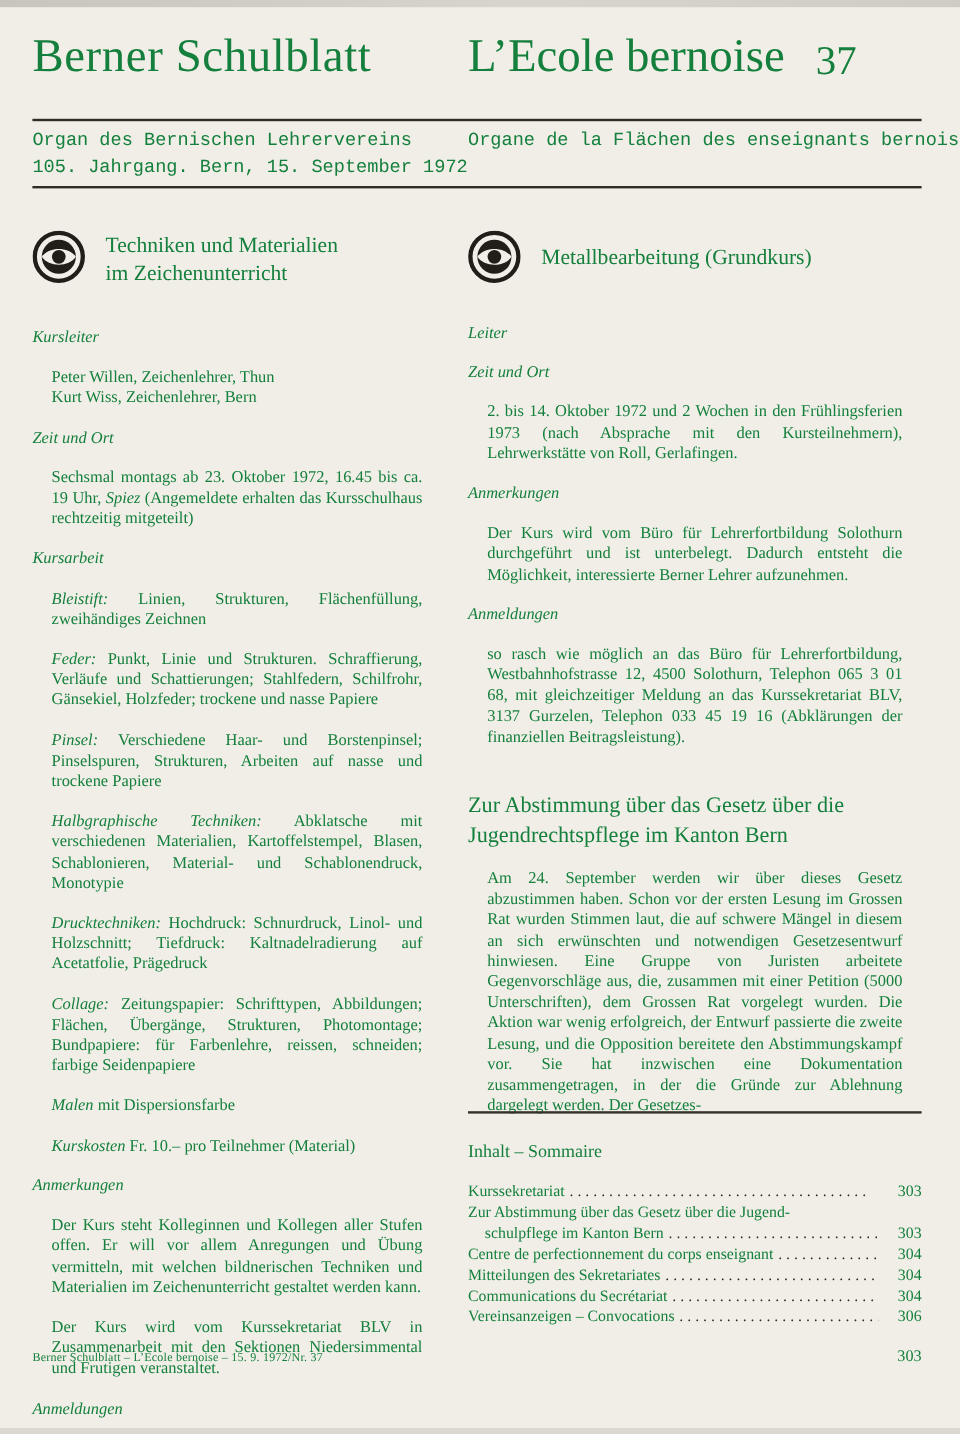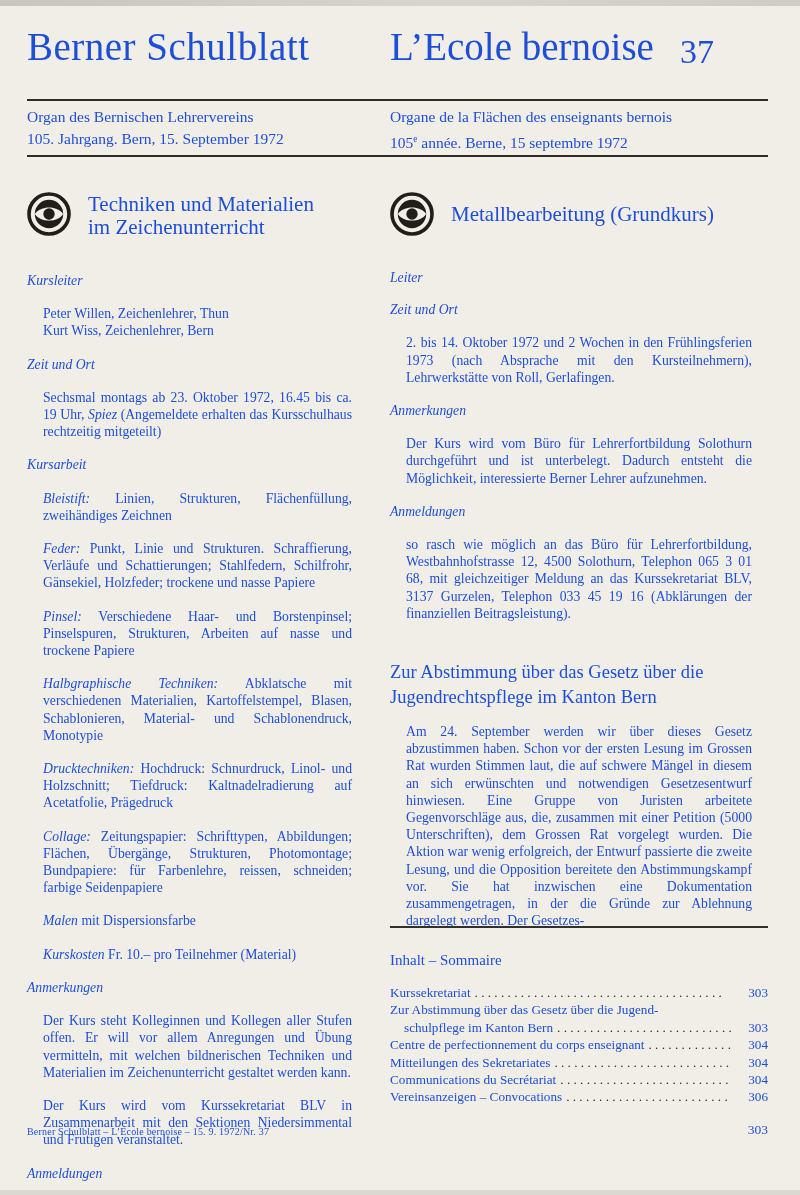--- a/index.html
+++ b/index.html
@@ -1,46 +1,46 @@
 <!DOCTYPE html>
 <html><head>
 <meta charset="utf-8">
 <style>
   * { box-sizing: border-box; }
   html, body { margin: 0; padding: 0; background: #e8e5de; }
   .page {
     position: relative; width: 800px; height: 1195px;
-    background: #f1eee7; color: #1d4ed8; overflow: hidden;
+    background: #f1eee7; color: #15803d; overflow: hidden;
     font-family: "Liberation Serif", "DejaVu Serif", serif;
   }
   .scan-top { position: absolute; top: 0; left: 0; width: 100%; height: 6px;
     background: linear-gradient(to right, #c8c5be, #d8d5ce 55%, #cfccc5); }
   .scan-bottom { position: absolute; bottom: 0; left: 0; width: 100%; height: 5px; background: #dbd8d1; }
 
   .masthead-left { position: absolute; left: 27px; top: 24px; font-size: 39px; letter-spacing: .5px; white-space: nowrap; }
   .masthead-right { position: absolute; left: 390px; top: 24px; font-size: 39px; white-space: nowrap; }
   .issue-no { font-size: 34px; margin-left: 26px; position: relative; top: 3px; }
 
   .rule { position: absolute; background: #2f2c26; }
   .rule-top { left: 27px; width: 741px; top: 99px; height: 2px; }
   .rule-mid { left: 27px; width: 741px; top: 155px; height: 2px; }
 
-  .subtitle { position: absolute; top: 106px; font-size: 15.5px; line-height: 22px; }
+  .subtitle { position: absolute; top: 106px; font-size: 15.5px; line-height: 22px; font-family: Liberation Mono, monospace; }
   .subtitle-left { left: 27px; }
   .subtitle-right { left: 390px; }
   sup { font-size: .6em; }
 
   .col { position: absolute; top: 192px; font-size: 13.7px; line-height: 17.2px; }
   .col-left { left: 27px; width: 341px; }
   .col-right { left: 390px; width: 378px; }
 
   .course-header { display: flex; }
   .icon { flex: 0 0 44px; height: 44px; }
   .icon svg { display: block; width: 44px; height: 44px; }
-  .course-title { margin-left: 17px; font-size: 21px; line-height: 23px; margin-top: 1px; }
+  .course-title { margin-left: 17px; font-size: 18px; line-height: 23px; margin-top: 1px; }
   .course-header.vcenter { align-items: center; }
   .course-header.vcenter .course-title { margin-top: 0; }
 
   .label { font-style: italic; margin-top: 15px; }
   .label.first { margin-top: 33px; }
   p.para { margin: 16px; }
   p.just { text-align: justify; }
   p.gap { margin-top: 15px; }
   p.gap-sm { margin-top: 5px; }
   i.lead { font-style: italic; }
@@ -74,21 +74,20 @@
   <div class="masthead-right"><span>L’Ecole bernoise</span><span class="issue-no">37</span></div>
 
   <div class="rule rule-top"></div>
 
   <div class="subtitle subtitle-left">
     <div>Organ des Bernischen Lehrervereins</div>
     <div>105. Jahrgang. Bern, 15. September 1972</div>
   </div>
   <div class="subtitle subtitle-right">
     <div>Organe de la Flächen des enseignants bernois</div>
-    <div><span>105</span><sup>e</sup><span> année. Berne, 15 septembre 1972</span></div>
   </div>
 
   <div class="rule rule-mid"></div>
 
   <div class="col col-left">
     <div class="course-header">
       <span class="icon">
         <svg viewBox="0 0 44 44" aria-hidden="true">
           <circle cx="22" cy="22" r="20" fill="none" stroke="#211e19" stroke-width="3.6"></circle>
           <circle cx="22" cy="22" r="14.2" fill="#211e19"></circle>

